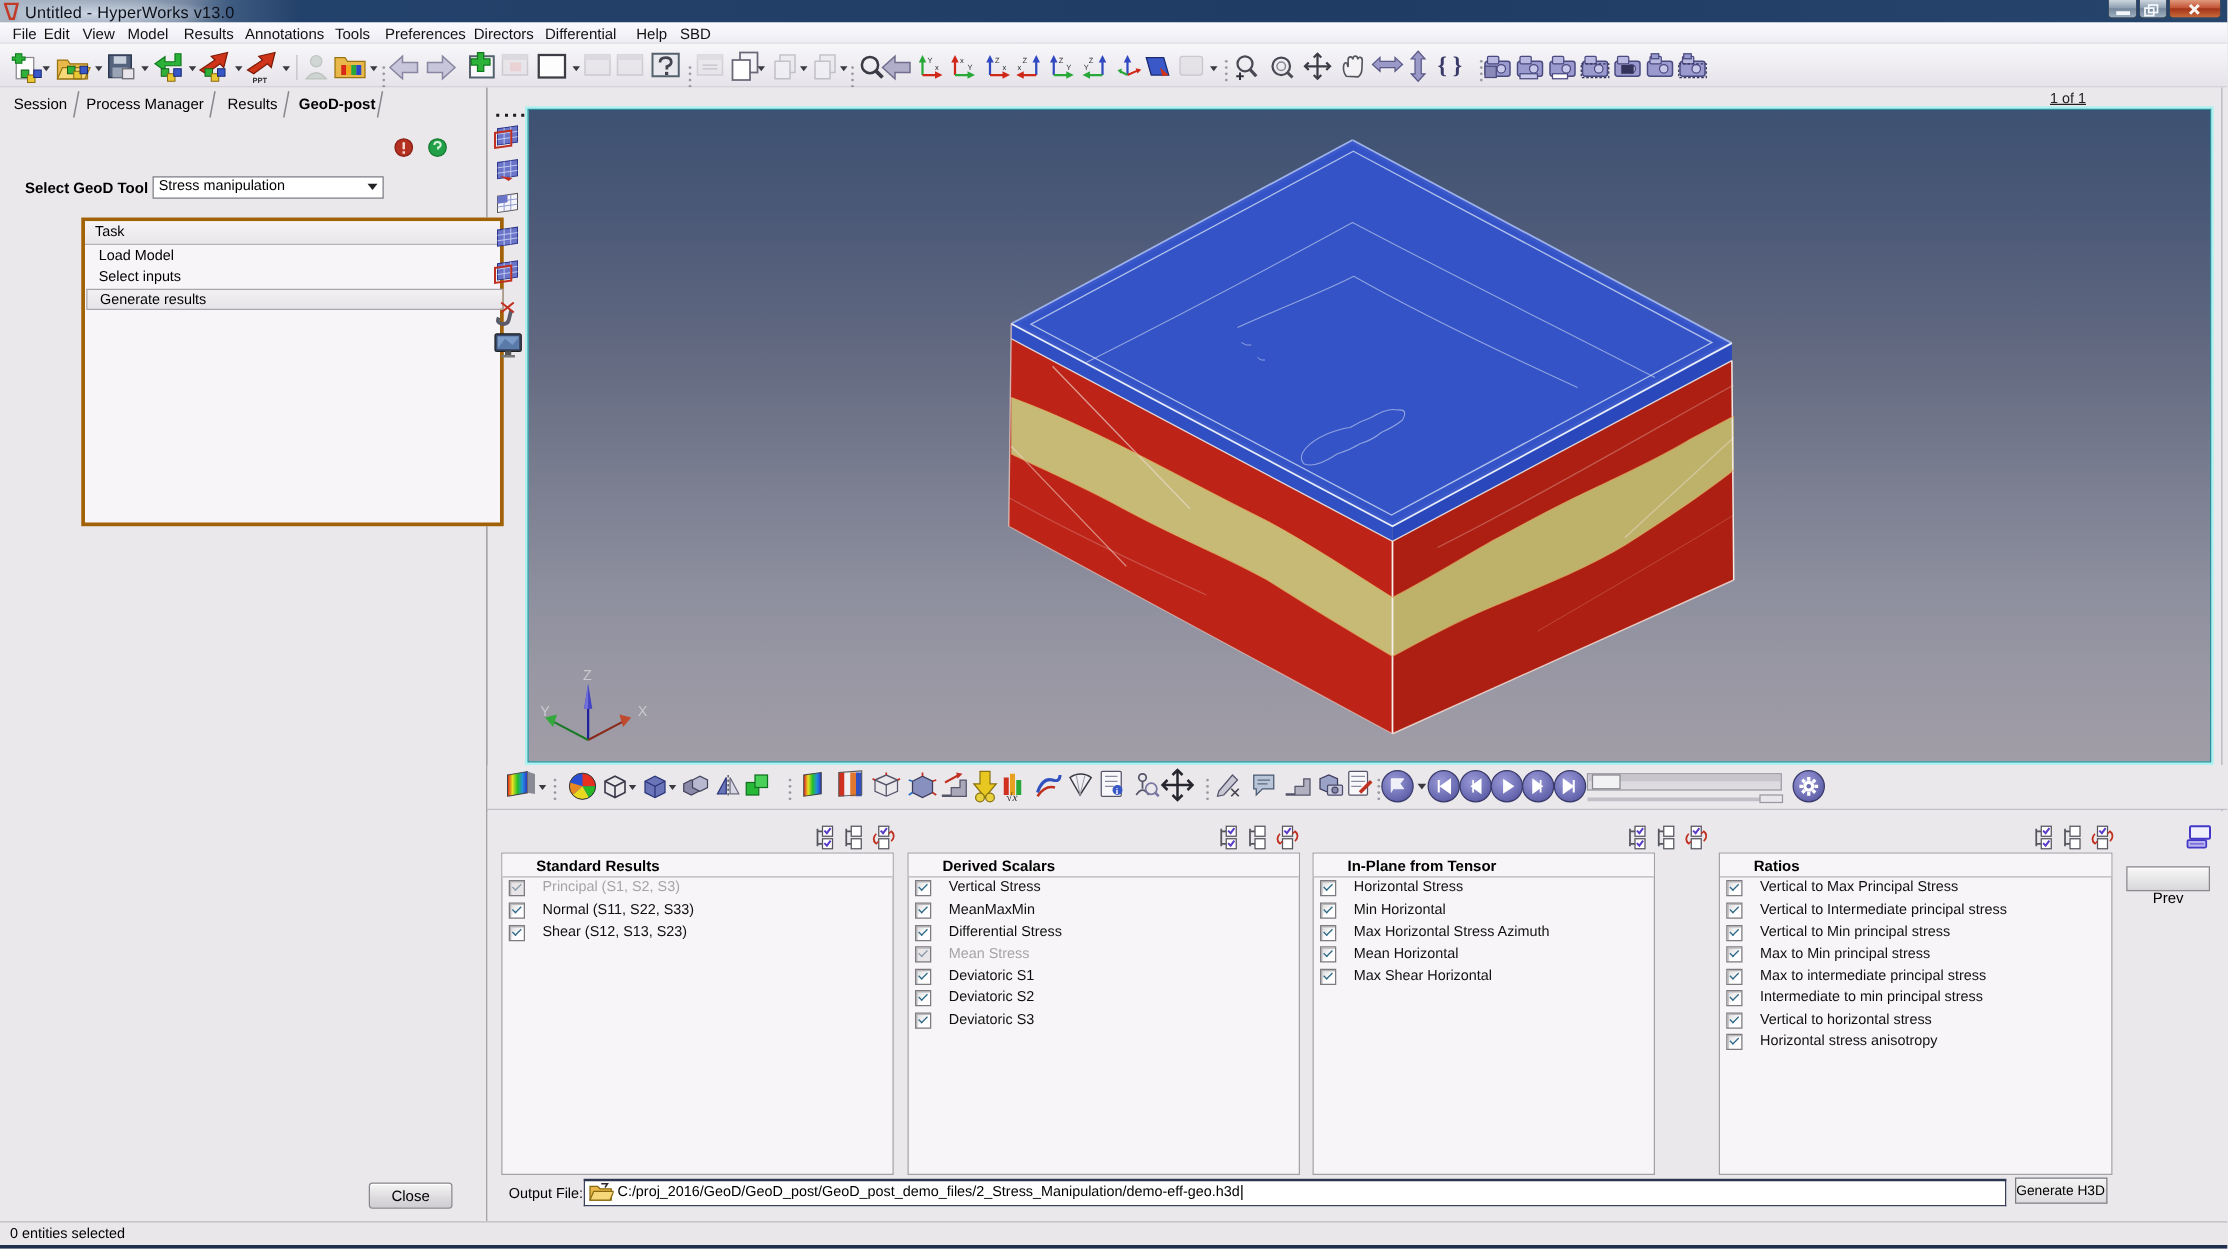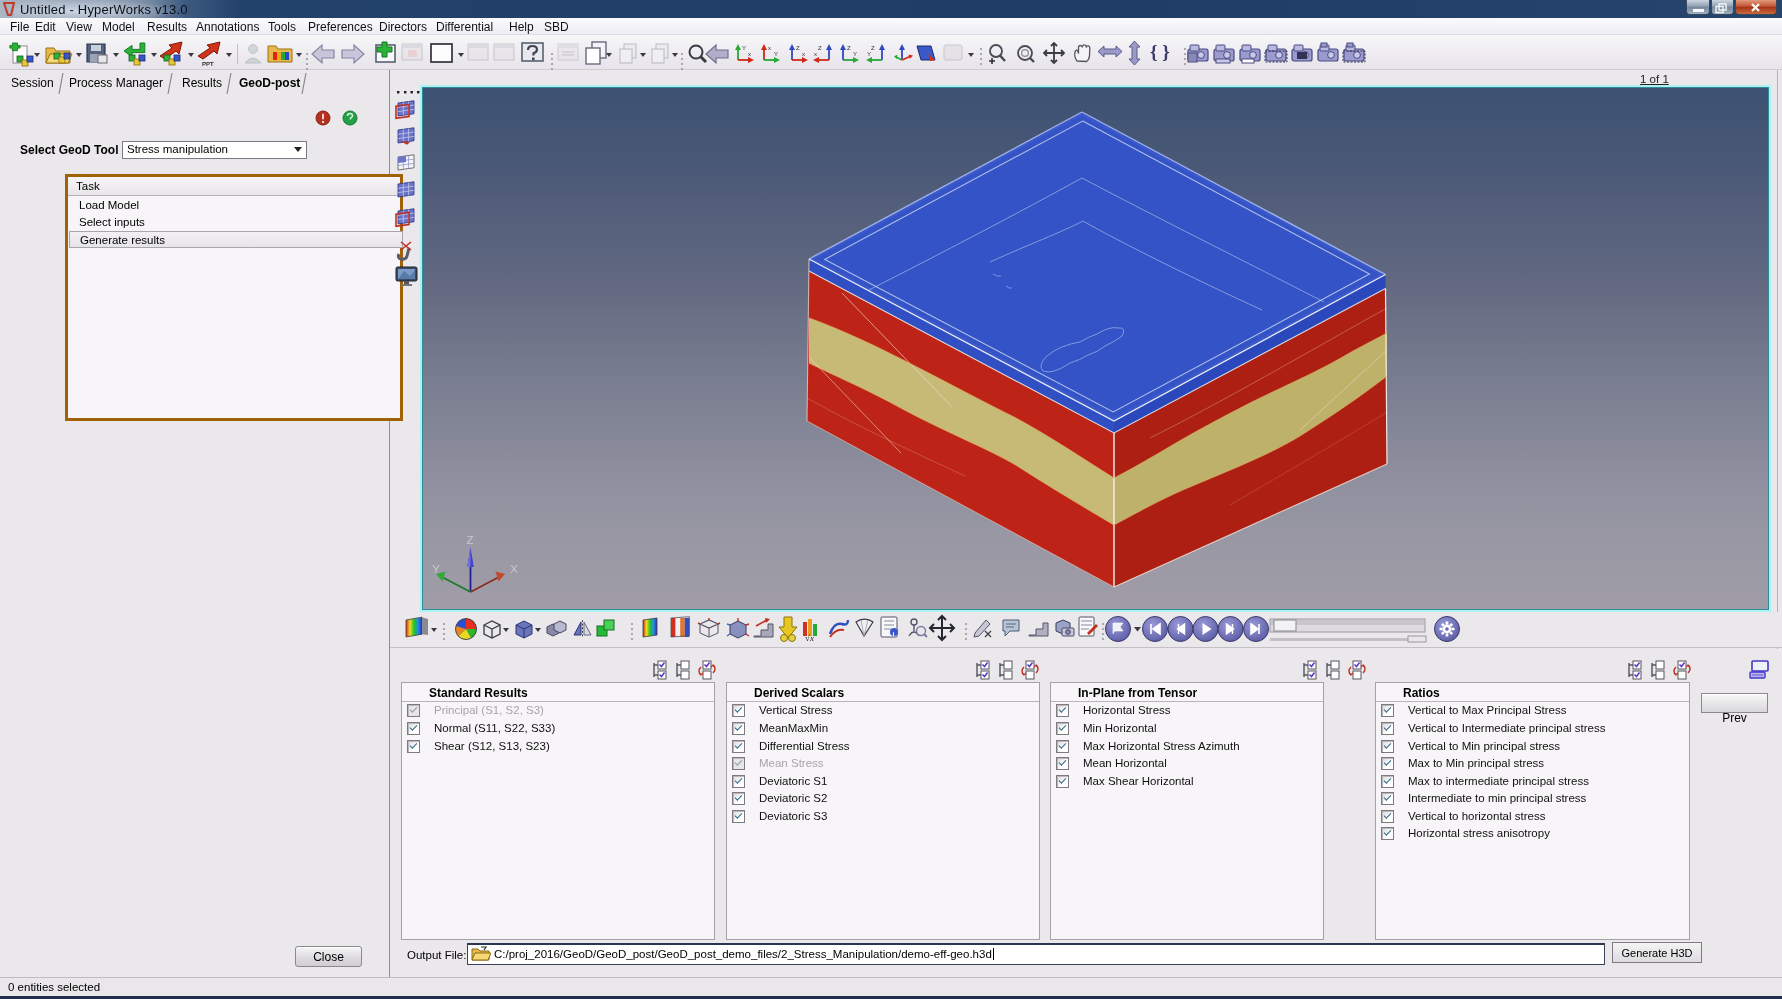--- a/index.html
+++ b/index.html
@@ -51,21 +51,21 @@
 .cbrow { position:absolute; height:16px; }
 .cbox { position:absolute; left:0; top:0; width:13px; height:13px; background:linear-gradient(135deg,#d8d6d8,#ffffff 60%); border:1px solid #7d7b80; box-shadow:inset 1px 1px 0 #b9b7ba; }
 .cbox::after { content:""; position:absolute; left:2.2px; top:2.2px; width:5.6px; height:3px; border-left:1.8px solid #2c6888; border-bottom:1.8px solid #2c6888; transform:rotate(-45deg); }
 .gray .cbox::after { border-color:#8a9aaa; }
 .cbl { position:absolute; left:27px; top:0px; font-size:11.5px; color:#101010; white-space:nowrap; }
 .gray .cbl { color:#a6a4a8; }
 .gray .cbox { background:#e7e5e7; }
 #prevbtn { left:1701px; top:693px; width:67px; height:20px; background:linear-gradient(#f8f8f8,#d8d6d9); border:1px solid #8a888e; font-size:12px; color:#000; text-align:center; padding-top:17px; box-shadow:inset 0 1px 0 #fff; }
 #outlabel { left:407px; top:949px; font-size:11.5px; color:#000; }
 #outfield { left:467px; top:943px; width:1138px; height:22px; background:#fff; border:1px solid #39425a; border-top:2px solid #2c3550; font-size:11.5px; color:#000; padding:3px 0 12px 26px; white-space:nowrap; overflow:hidden; }
-#genbtn { left:1612px; top:942px; width:90px; height:21px; background:linear-gradient(#f4f4f4,#dddbde); border:1px solid #7d7b81; font-size:11px; color:#000; text-align:center; padding-top:4px; white-space:nowrap; }
+#genbtn { left:1612px; top:942px; width:74px; height:21px; background:linear-gradient(#f4f4f4,#dddbde); border:1px solid #7d7b81; font-size:11px; color:#000; text-align:left; padding-top:4px; white-space:nowrap; }
 
 #statusbar { left:0; top:977px; width:1782px; height:19px; background:#eae7eb; border-top:1px solid #bdbbc0; font-size:11.5px; color:#000; padding:3px 0 0 8px; }
 #botstrip { left:0; top:996px; width:1782px; height:3px; background:#20304c; }
 </style>
 </head>
 <body>
 <div id="titlebar" class="abs">
     <div class="tglow abs"></div>
   </div>
 <svg id="ticon" class="abs" viewBox="0 0 14 14">

